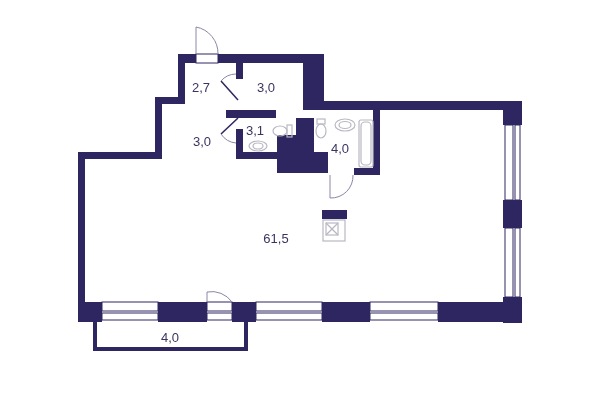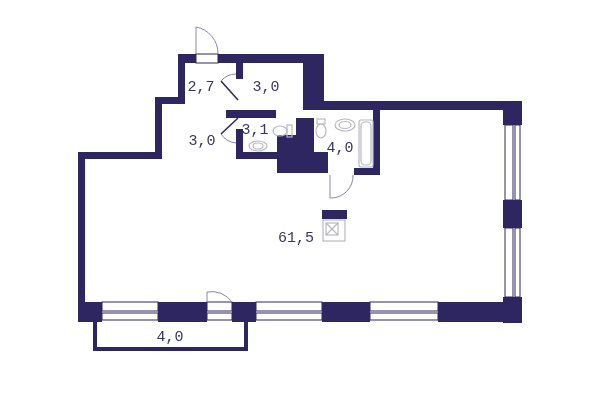--- a/index.html
+++ b/index.html
@@ -1,18 +1,18 @@
 <!DOCTYPE html>
 <html><head>
   <meta charset="utf-8">
   <style>
     html, body { margin: 0; padding: 0; background: #ffffff; }
     body { width: 600px; height: 400px; overflow: hidden; position: relative; font-family: "Liberation Sans", sans-serif; }
     .plan { position: absolute; left: 0; top: 0; width: 600px; height: 400px; }
-    .label { position: absolute; font-size: 15px; color: #3a3560; transform: translate(-50%, -50%); white-space: nowrap; font-family: Liberation Mono, monospace; }
+    .label { position: absolute; font-size: 13px; color: #3a3560; transform: translate(-50%, -50%); white-space: nowrap; font-family: Liberation Sans, sans-serif; }
   </style>
 </head>
 <body>
 
 <svg class="plan" viewBox="0 0 600 400" xmlns="http://www.w3.org/2000/svg">
   <g fill="#2e2660">
 
     <rect x="178" y="54" width="18" height="9"></rect>
     <rect x="218" y="54" width="106" height="9"></rect>
     <rect x="178" y="54" width="7" height="50"></rect>
@@ -104,14 +104,14 @@
     <line x1="326" y1="223" x2="338" y2="235"></line>
     <line x1="338" y1="223" x2="326" y2="235"></line>
   </g>
 </svg>
 
 <div class="label" style="left:201px; top:87px;">2,7</div>
 <div class="label" style="left:266px; top:87px;">3,0</div>
 <div class="label" style="left:202px; top:141px;">3,0</div>
 <div class="label" style="left:255px; top:130px;">3,1</div>
 <div class="label" style="left:340px; top:148px;">4,0</div>
-<div class="label" style="left:276px; top:238px;margin-left:20px;">61,5</div>
+<div class="label" style="left:276px; top:238px;">61,5</div>
 <div class="label" style="left:170px; top:337px;">4,0</div>
 
 </body></html>

